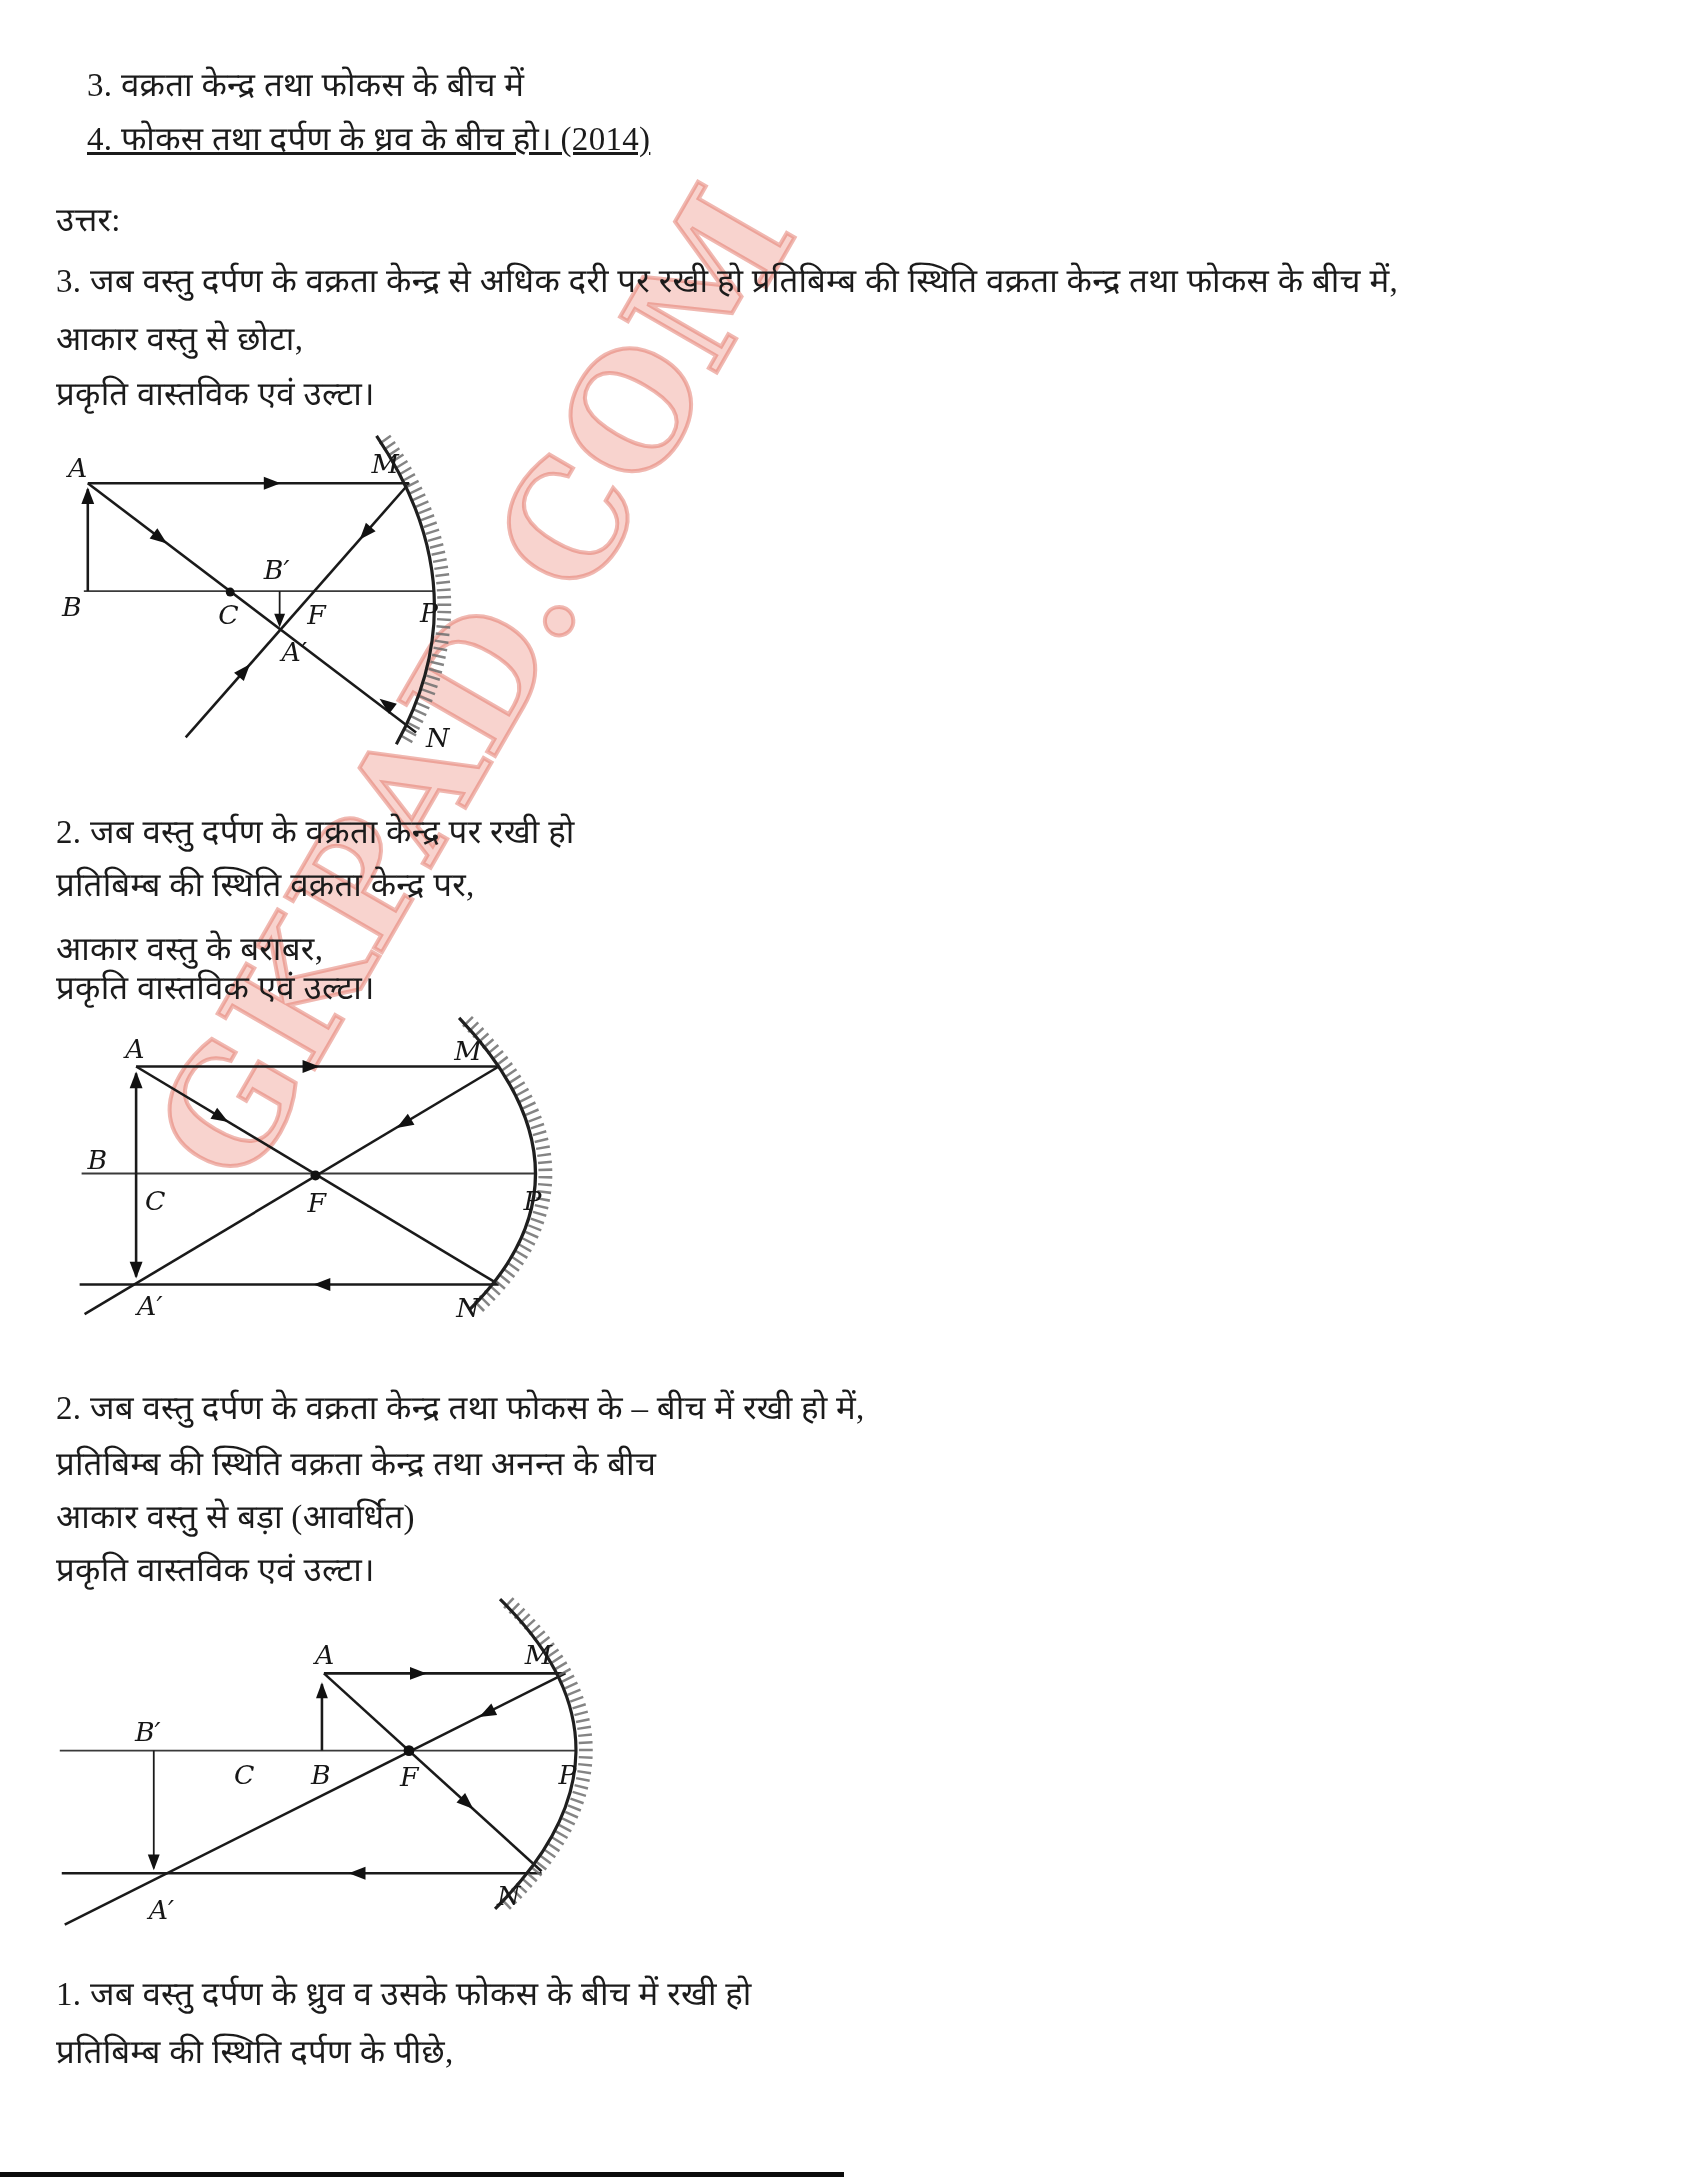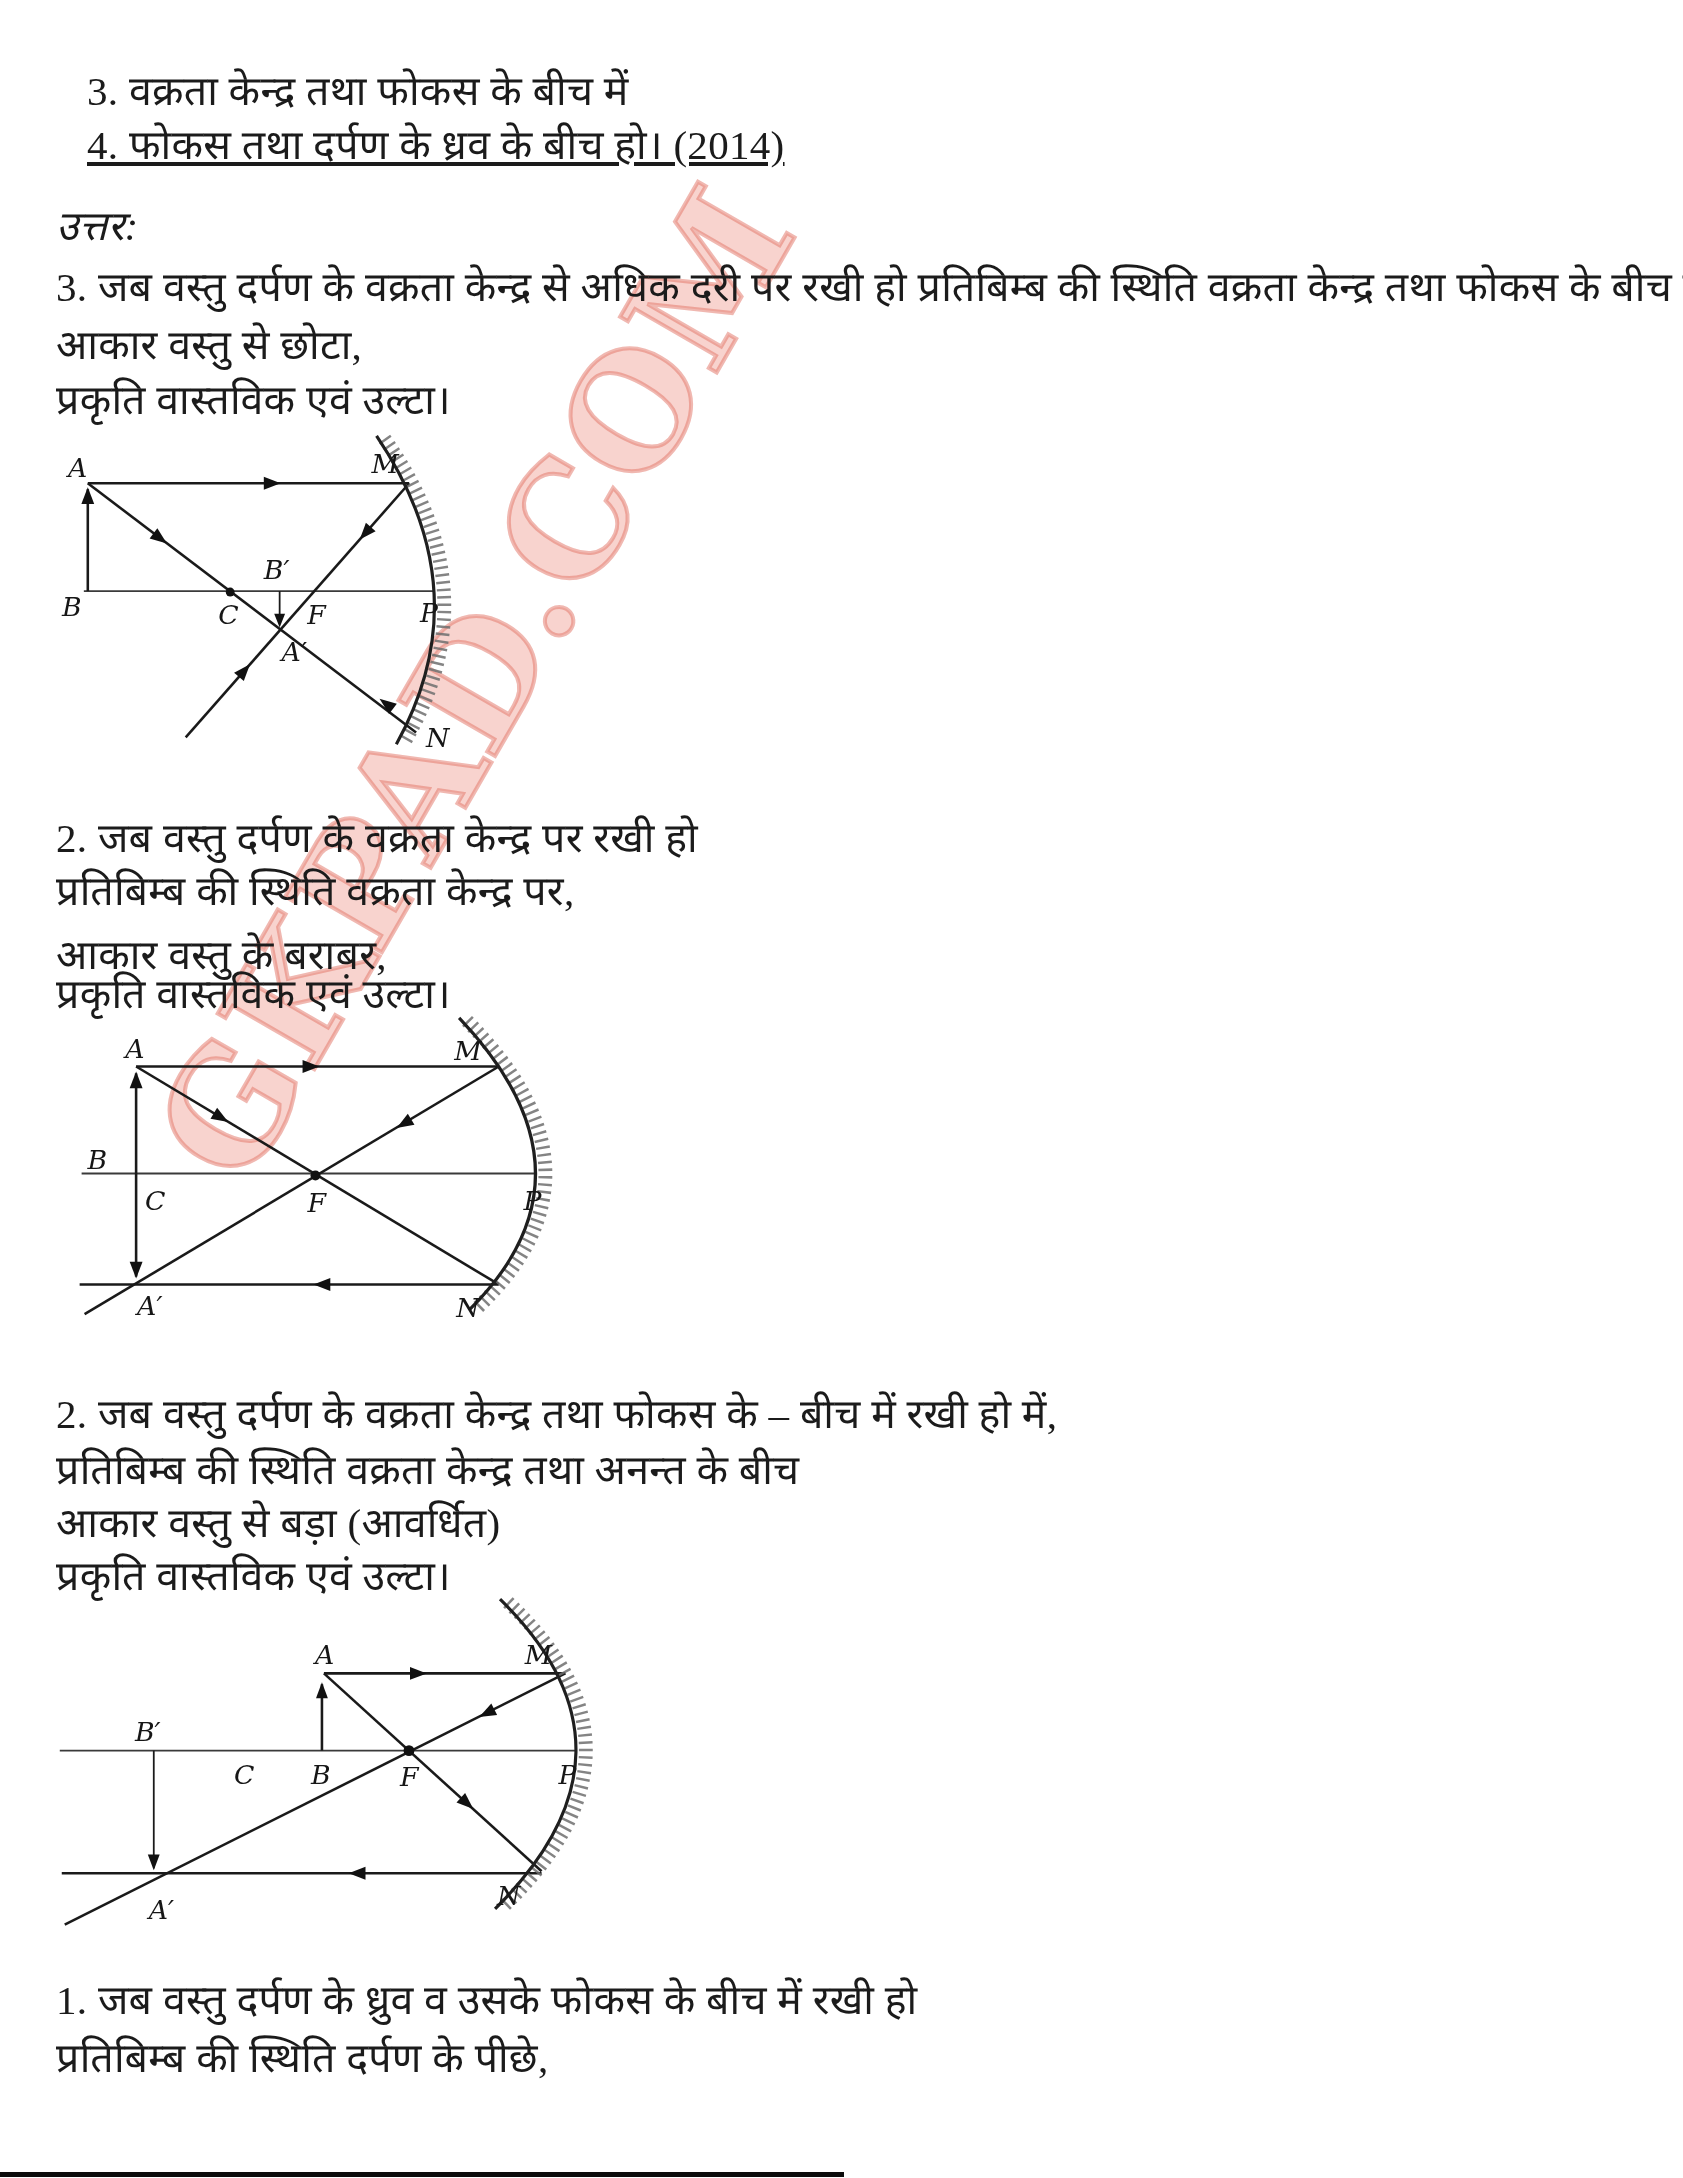--- a/index.html
+++ b/index.html
@@ -5,21 +5,21 @@
   html,body{margin:0;padding:0;background:#ffffff;}
   .page{
     position:relative;
     width:1683px;height:2178px;
     background:#ffffff;
     overflow:hidden;
     font-family:"Liberation Serif","DejaVu Serif",serif;
   }
   .t{
     position:absolute;
-    font-size:41px;
+    font-size:33px;
     color:#1b1b1b;
     white-space:nowrap;
     z-index:3;
     letter-spacing:0.3px;
   }
   .watermark{
     position:absolute;
     left:475px;top:683px;
     transform:translate(-50%,-50%) rotate(-60deg);
     font-family:"DejaVu Serif","Liberation Serif",serif;
@@ -45,21 +45,21 @@
 </head>
 <body>
 
 <div class="page">
 
   <div class="watermark">GKPAD.COM</div>
 
   <div class="t" style="left:87px;top:61px;">3. वक्रता केन्द्र तथा फोकस के बीच में</div>
   <div class="t" style="left:87px;top:115px;text-decoration:underline;">4. फोकस तथा दर्पण के ध्रव के बीच हो। (2014)</div>
 
-  <div class="t" style="left:56px;top:196px;font-style:italic;">उत्तर:</div>
+  <div class="t" style="left:56px;top:196px;">उत्तर:</div>
 
   <div class="t" style="left:56px;top:257px;">3. जब वस्तु दर्पण के वक्रता केन्द्र से अधिक दरी पर रखी हो प्रतिबिम्ब की स्थिति वक्रता केन्द्र तथा फोकस के बीच में,</div>
   <div class="t" style="left:56px;top:315px;">आकार वस्तु से छोटा,</div>
   <div class="t" style="left:56px;top:370px;">प्रकृति वास्तविक एवं उल्टा।</div>
 
   <svg style="left:40px;top:416px;" width="416" height="356" viewBox="40 420 420 360">
     <line class="axis" x1="84" y1="597" x2="438" y2="597"></line>
 
     <line class="ray" x1="88" y1="597" x2="88" y2="494"></line>
     <path class="ah" transform="translate(88,492) rotate(-90)" d="M0 0L-17 6.5L-17 -6.5Z"></path>

